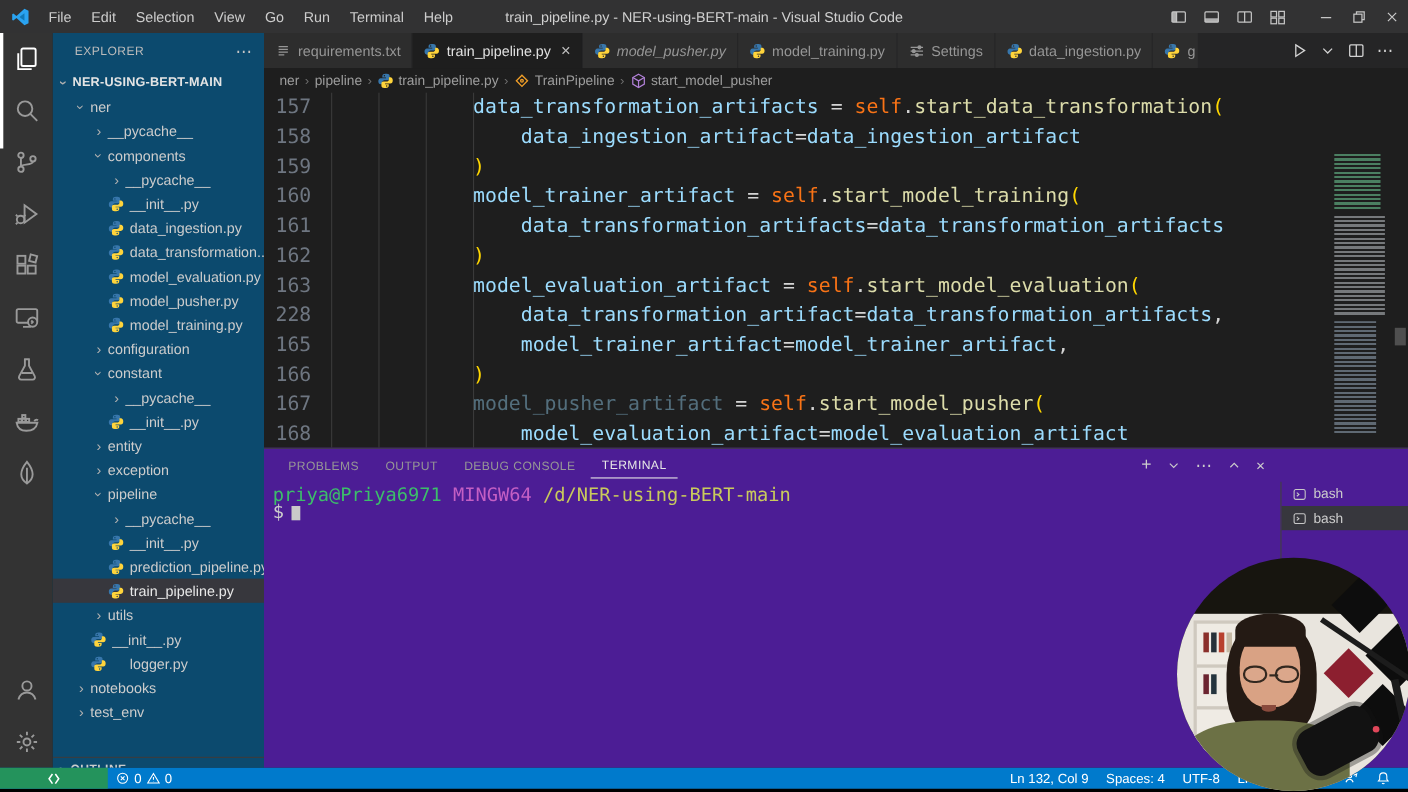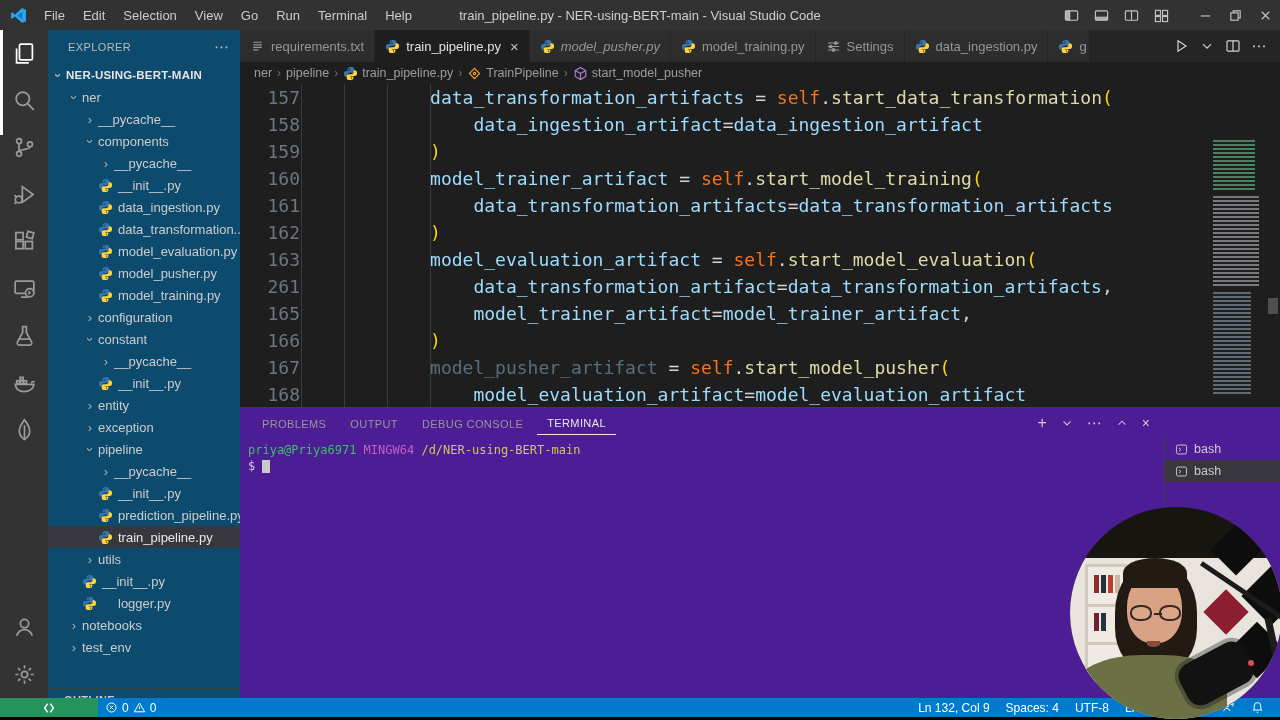--- a/index.html
+++ b/index.html
@@ -69,21 +69,21 @@
     padding-left:14px; font-size:12.5px; color:#9d9d9d; background:#1e1e1e; }
   .bc-item { display:flex; align-items:center; }
   .bc-sep { margin:0 5px; color:#6f6f6f; font-size:12px; }
   .bc-item .fic { width:14px; height:14px; margin-right:4px; }
 
   
   .codearea { position:absolute; left:0; top:54px; right:0; height:323px; overflow:hidden;
     font-family:"DejaVu Sans Mono", monospace; font-size:18px; line-height:27px; }
   .iguide { position:absolute; top:0; bottom:0; width:1px; background:#3a3a3a; }
   .code-row { display:flex; height:27px; white-space:pre; }
-  .ln { width:60px; flex:0 0 60px; text-align:right; color:#6e7681; }
+  .ln { width:60px; flex:0 0 60px; text-align:right; padding-right:17px; color:#6e7681; }
   .ct { color:#d4d4d4; }
   .tk-var { color:#9CDCFE; } .tk-self { color:#f97316; } .tk-fn { color:#DCDCAA; }
   .tk-par { color:#ffd700; } .tk-op { color:#d4d4d4; } .tk-dim { color:#9CDCFE; opacity:.42; }
 
   .minimap { position:absolute; right:18px; top:54px; width:51px; height:323px; }
   .mm-blk { position:absolute; left:2px; }
   .mm1 { top:2px;  height:50px; width:42px;
     background:repeating-linear-gradient(180deg, rgba(90,160,120,.75) 0 2px, transparent 2px 4px); }
   .mm2 { top:58px; height:92px; width:46px;
     background:repeating-linear-gradient(180deg, rgba(190,195,200,.55) 0 2px, transparent 2px 4px); }
@@ -99,21 +99,21 @@
   .ptab { font-size:11px; letter-spacing:.4px; color:#969696; padding:6px 10px 5px; }
   .ptab.active { color:#e7e7e7; border-bottom:1px solid #e7e7e7; }
   .panel-actions { position:absolute; right:130px; top:6px; display:flex; gap:13px; color:#cccccc; align-items:center; }
   .pa-btn { font-size:14px; display:flex; align-items:center; }
   .pa-btn svg { width:14px; height:14px; }
   .termlist { position:absolute; right:0; top:30px; width:116px; bottom:0; border-left:1px solid #414141; }
   .term-row { height:22px; display:flex; align-items:center; padding-left:10px; color:#cccccc; font-size:12.5px; gap:6px; }
   .term-row.selected { background:#37373d; }
   .term-row svg { width:13px; height:13px; color:#c8c8c8; }
   .termbody { position:absolute; left:8px; top:34px; font-family:"DejaVu Sans Mono", monospace;
-    font-size:12px; line-height:16px; }
+    font-size:17px; line-height:16px; }
   .t-user { color:#3cbe6a; } .t-env { color:#c45fc4; } .t-path { color:#c9cb5c; } .t-ps { color:#cccccc; }
   .cursor-block { display:inline-block; width:8px; height:13px; background:#c9c9c9; margin-left:7px; vertical-align:middle; }
 
   
   .statusbar { position:absolute; left:0; top:698px; width:1280px; height:19px; background:#007ACC;
     display:flex; align-items:center; color:#ffffff; font-size:12px; }
   .sb-remote { width:98px; height:100%; background:#24935c; display:flex; align-items:center; justify-content:center; }
   .sb-remote svg { width:14px; height:14px; }
   .sb-item { display:flex; align-items:center; gap:4px; padding:0 7px; height:100%; }
   .sb-item svg { width:13px; height:13px; }
@@ -639,21 +639,21 @@
       <div class="iguide" style="left:147px"></div>
       <div class="iguide" style="left:190px"></div>
       <div id="code-lines">
           <div class="code-row"><span class="ln">157</span><span class="ct">            <span class="tk-var">data_transformation_artifacts</span><span class="tk-op"> = </span><span class="tk-self">self</span><span class="tk-op">.</span><span class="tk-fn">start_data_transformation</span><span class="tk-par">(</span></span></div>
           <div class="code-row"><span class="ln">158</span><span class="ct">                <span class="tk-var">data_ingestion_artifact</span><span class="tk-op">=</span><span class="tk-var">data_ingestion_artifact</span></span></div>
           <div class="code-row"><span class="ln">159</span><span class="ct">            <span class="tk-par">)</span></span></div>
           <div class="code-row"><span class="ln">160</span><span class="ct">            <span class="tk-var">model_trainer_artifact</span><span class="tk-op"> = </span><span class="tk-self">self</span><span class="tk-op">.</span><span class="tk-fn">start_model_training</span><span class="tk-par">(</span></span></div>
           <div class="code-row"><span class="ln">161</span><span class="ct">                <span class="tk-var">data_transformation_artifacts</span><span class="tk-op">=</span><span class="tk-var">data_transformation_artifacts</span></span></div>
           <div class="code-row"><span class="ln">162</span><span class="ct">            <span class="tk-par">)</span></span></div>
           <div class="code-row"><span class="ln">163</span><span class="ct">            <span class="tk-var">model_evaluation_artifact</span><span class="tk-op"> = </span><span class="tk-self">self</span><span class="tk-op">.</span><span class="tk-fn">start_model_evaluation</span><span class="tk-par">(</span></span></div>
-          <div class="code-row"><span class="ln">261</span><span class="ct">                <span class="tk-var">data_transformation_artifact</span><span class="tk-op">=</span><span class="tk-var">data_transformation_artifacts</span><span class="tk-op">,</span></span></div>
+          <div class="code-row"><span class="ln">228</span><span class="ct">                <span class="tk-var">data_transformation_artifact</span><span class="tk-op">=</span><span class="tk-var">data_transformation_artifacts</span><span class="tk-op">,</span></span></div>
           <div class="code-row"><span class="ln">165</span><span class="ct">                <span class="tk-var">model_trainer_artifact</span><span class="tk-op">=</span><span class="tk-var">model_trainer_artifact</span><span class="tk-op">,</span></span></div>
           <div class="code-row"><span class="ln">166</span><span class="ct">            <span class="tk-par">)</span></span></div>
           <div class="code-row"><span class="ln">167</span><span class="ct">            <span class="tk-dim">model_pusher_artifact</span><span class="tk-op"> = </span><span class="tk-self">self</span><span class="tk-op">.</span><span class="tk-fn">start_model_pusher</span><span class="tk-par">(</span></span></div>
           <div class="code-row"><span class="ln">168</span><span class="ct">                <span class="tk-var">model_evaluation_artifact</span><span class="tk-op">=</span><span class="tk-var">model_evaluation_artifact</span></span></div>
         </div>
       <div class="minimap">
         <div class="mm-blk mm1"></div>
         <div class="mm-blk mm2"></div>
         <div class="mm-blk mm3"></div>
       </div>

